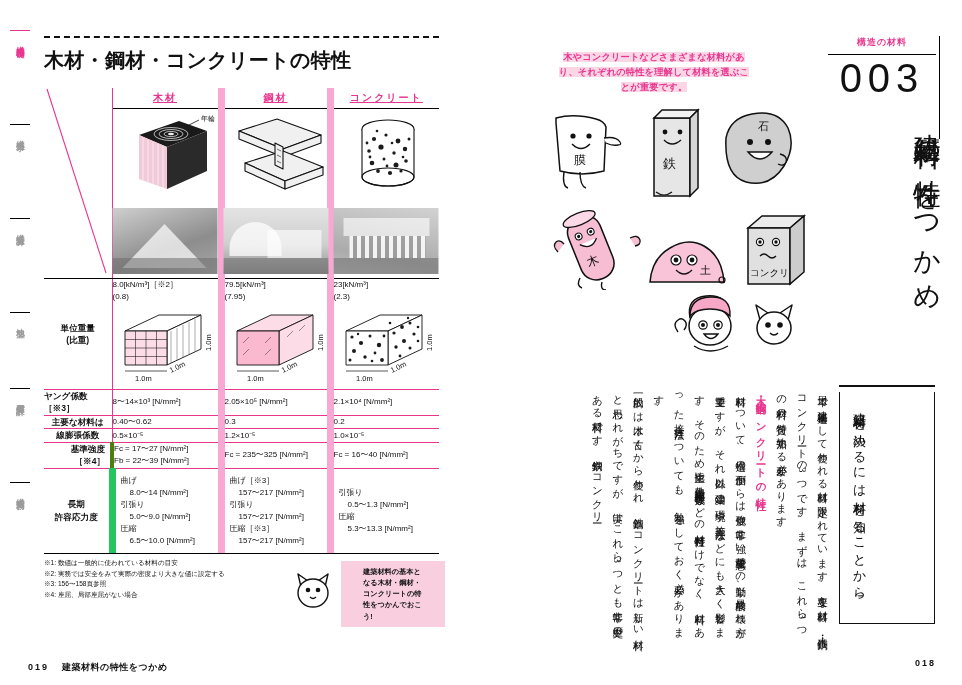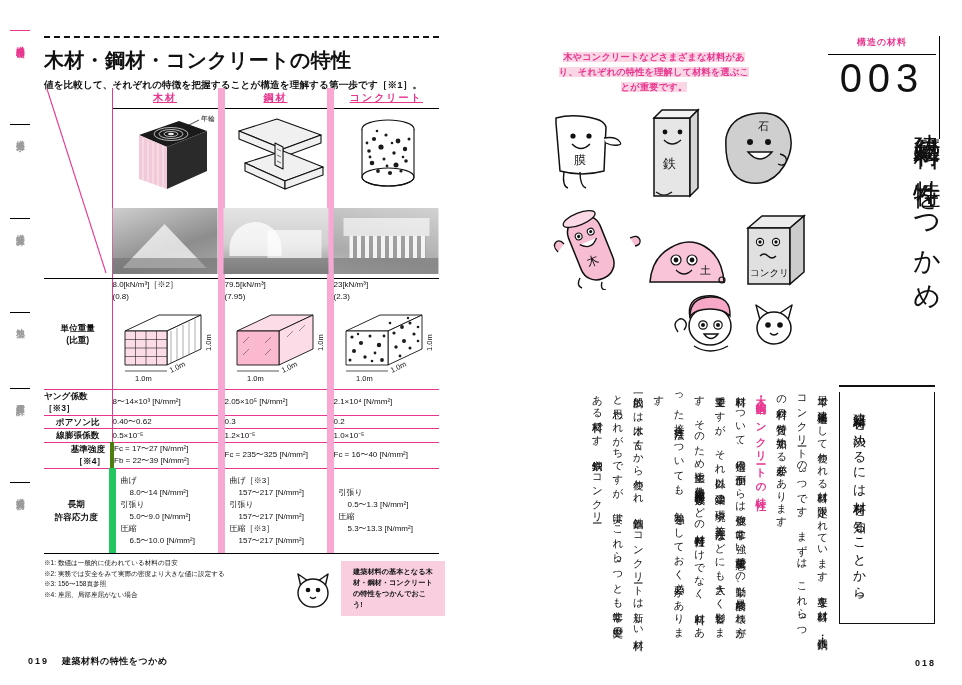--- a/index.html
+++ b/index.html
@@ -82,25 +82,25 @@
   .cube-wrap { position:relative; height:86px; }
 
   
   .fnotes { position:absolute; left:44px; top:558px; font-size:6.6px; line-height:1.62; }
 
   
   .pink-note {
     position:absolute; left:341px; top:561px; width:104px;
     background:#f9cfe0; color:#111;
     font-size:7.2px; line-height:1.55; font-weight:bold;
-    padding:5px 12px;
-  }
-
-  
-  .footer-l { position:absolute; left:28px; bottom:17px; font-size:9px; font-weight:bold; letter-spacing:.5px;}
+    padding:5px 22px;
+  }
+
+  
+  .footer-l { position:absolute; left:28px; bottom:11px; font-size:9px; font-weight:bold; letter-spacing:.5px;}
   .footer-l .num { letter-spacing:2px; margin-right:10px; }
   .footer-r { position:absolute; right:26px; bottom:17px; font-size:9px; font-weight:bold; letter-spacing:2px;}
 
   
   .r-head { position:absolute; right:26px; top:36px; width:108px; text-align:center; }
   .r-cat { font-size:9px; font-weight:bold; color:#e8368f; letter-spacing:1px; }
   .r-cat-rule { margin-top:5px; height:1px; background:#000; }
   .r-num {
     margin-top:2px; font-size:40px; letter-spacing:6px;
     font-weight:300; line-height:1.05; color:#111;
@@ -181,21 +181,20 @@
     </div>
     <div class="tab" style="top:452px;height:88px">
       <div class="rule"></div>
       <div class="vtxt">構造実務</div>
     </div>
   </div>
 
   <div class="left-main">
     <div class="dashline"></div>
     <div class="lead-title">木材・鋼材・コンクリートの特性</div>
-    <div class="lead-sub">値を比較して、それぞれの特徴を把握することが構造を理解する第一歩です［※1］。</div>
   </div>
 
   <div class="tbl">
     <table class="mat">
       <colgroup>
         <col style="width:68px">
           <col style="width:109px">
           <col style="width:109px">
           <col style="width:109px">
       </colgroup>
@@ -418,21 +417,21 @@
         <td class="rlabel" style="border-right:1px solid #e8368f;text-align:left;padding-right:5px">
           <span>ヤング係数</span>
           <span class="sub">［※3］</span>
         </td>
         <td class="cell">8〜14×10³ [N/mm²]</td>
         <td class="cell vline">2.05×10⁵ [N/mm²]</td>
         <td class="cell vline">2.1×10⁴ [N/mm²]</td>
       </tr>
 
       <tr class="rowline">
-        <td class="rlabel" style="border-right:1px solid #e8368f">ポアソン比</td>
+        <td class="rlabel" style="border-right:1px solid #e8368f">主要な材料は</td>
         <td class="cell">0.40〜0.62</td>
         <td class="cell vline">0.3</td>
         <td class="cell vline">0.2</td>
       </tr>
 
       <tr class="rowline">
         <td class="rlabel" style="border-right:1px solid #e8368f">線膨張係数</td>
         <td class="cell">0.5×10⁻⁵</td>
         <td class="cell vline">1.2×10⁻⁵</td>
         <td class="cell vline">1.0×10⁻⁵</td>

